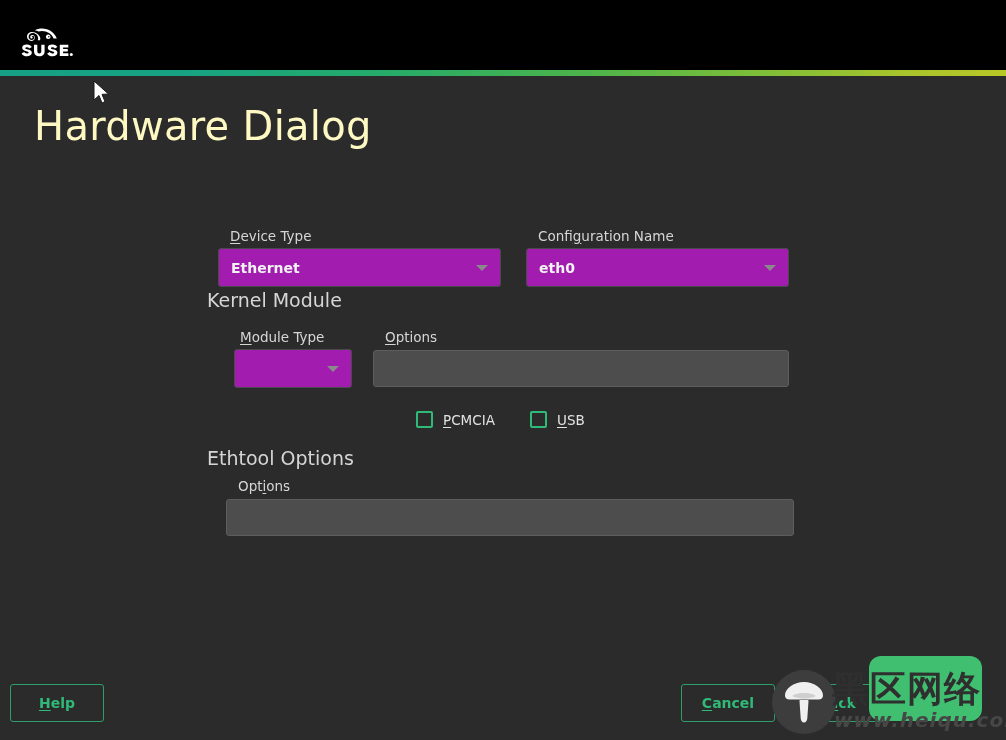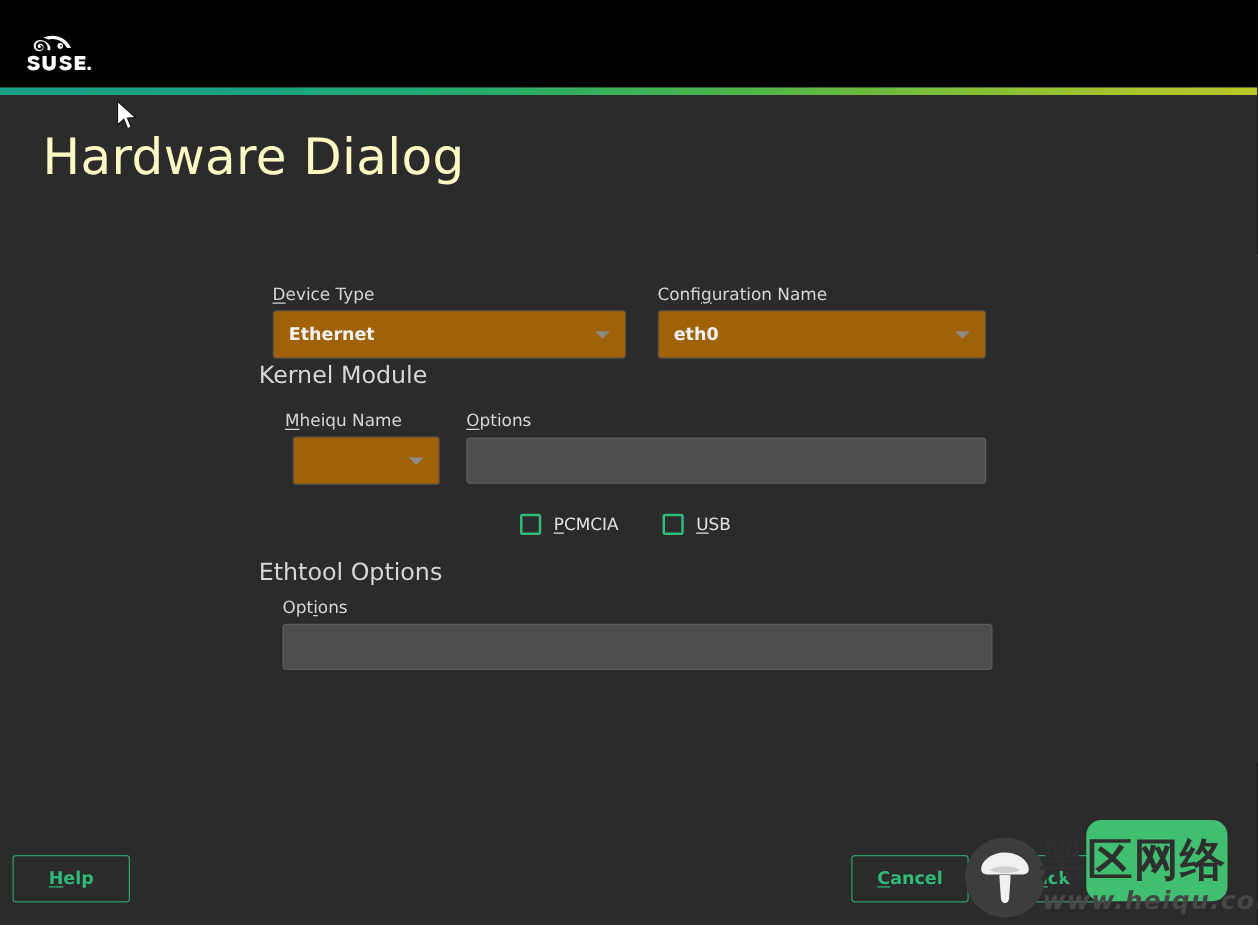--- a/index.html
+++ b/index.html
@@ -63,36 +63,37 @@
     white-space: nowrap;
   }
 
   
   .field-label {
     position: absolute;
     font-size: 13.5px;
     color: #d6d6d6;
     white-space: nowrap;
     line-height: 16px;
+    margin-left: 12px;
   }
   .field-label u {
     text-decoration: underline;
     text-underline-offset: 2px;
   }
   .section-label {
     position: absolute;
     font-size: 19px;
     color: #d6d6d6;
     white-space: nowrap;
     line-height: 16px;
   }
 
   .combo {
     position: absolute;
-    background: #a16207;
+    background: #a21caf;
     border: 1px solid #4a4a4a;
     border-radius: 3px;
     box-sizing: border-box;
     display: flex;
     align-items: center;
     padding: 0 12px;
   }
   .combo .combo-value {
     font-size: 14px;
     font-weight: bold;
@@ -264,21 +265,21 @@
   </div>
 
   <div class="field-label" style="left:526px; top:228px;"><span>Confi</span><u>g</u><span>uration Name</span></div>
   <div class="combo" style="left:526px; top:248px; width:263px; height:39px;">
     <span class="combo-value">eth0</span>
     <span class="arrow"></span>
   </div>
 
   <div class="section-label" style="left:207px; top:292px;">Kernel Module</div>
 
-  <div class="field-label" style="left:228px; top:329px;"><u>M</u><span>heiqu Name</span></div>
+  <div class="field-label" style="left:228px; top:329px;"><u>M</u><span>odule Type</span></div>
   <div class="combo" style="left:234px; top:349px; width:118px; height:39px;">
     <span class="combo-value"></span>
     <span class="arrow"></span>
   </div>
 
   <div class="field-label" style="left:373px; top:329px;"><u>O</u><span>ptions</span></div>
   <div class="textfield" style="left:373px; top:350px; width:416px; height:37px;">
     <span></span>
   </div>
 

